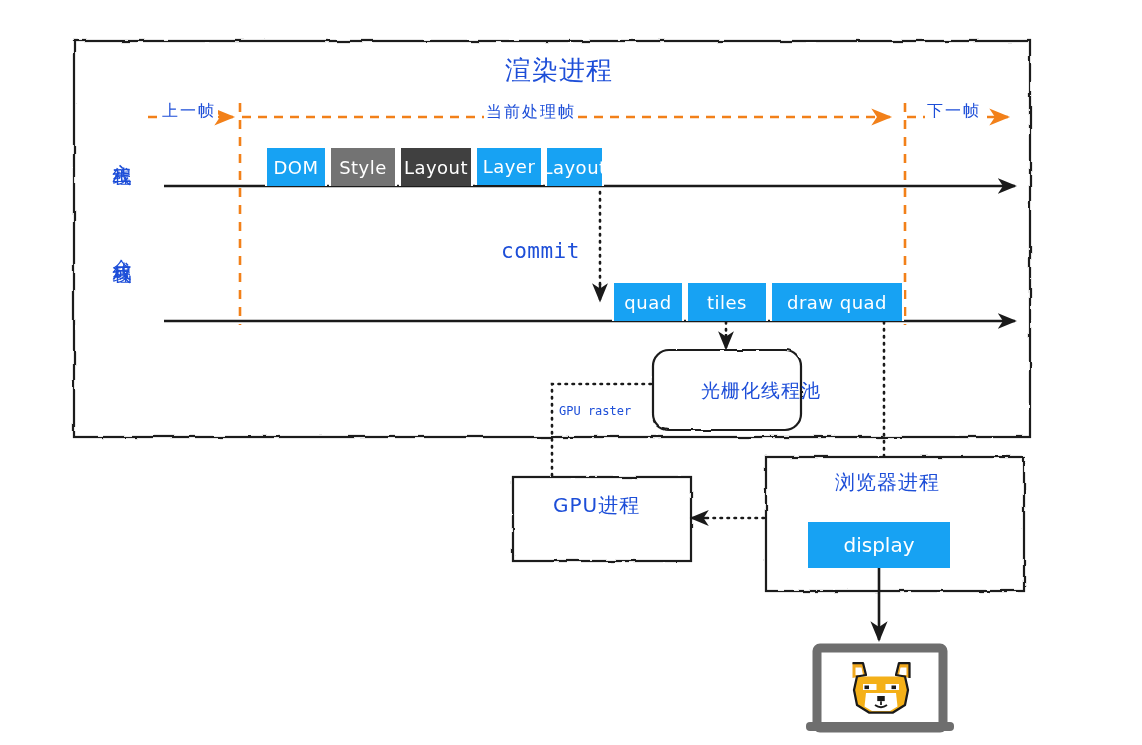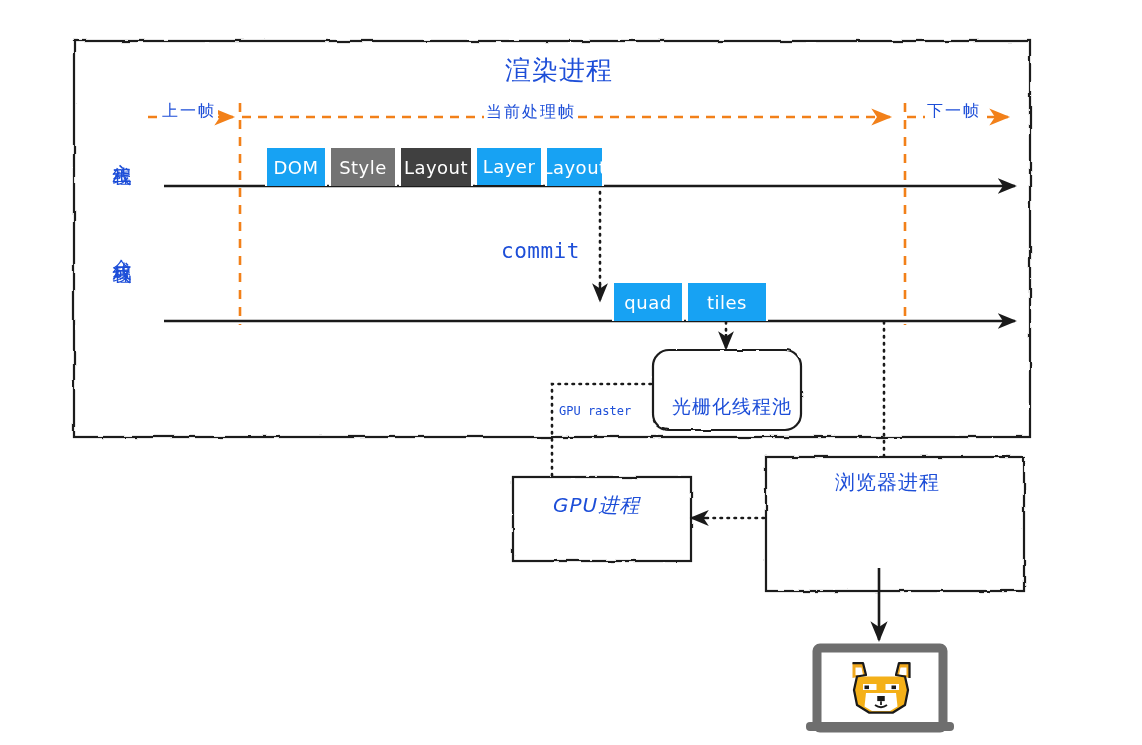--- a/index.html
+++ b/index.html
@@ -239,23 +239,29 @@
   </div>
 
   <div class="lbl mono-lbl" style="left:493px; top:241px;margin-left:8px;">commit</div>
 
   <div class="blue-box" id="ct0" style="top: 283px; height: 38px; left: 612px; width: 72px; background: rgb(23, 162, 243);">
     <span class="box-lbl">quad</span>
   </div>
   <div class="blue-box" id="ct1" style="top: 283px; height: 38px; left: 686px; width: 82px; background: rgb(23, 162, 243);">
     <span class="box-lbl">tiles</span>
   </div>
-
-  <div class="lbl pool-lbl" style="left:672px; top:381px;margin-top:16px;">光栅化线程池</div>
+  <div class="blue-box" id="ct2" style="top: 283px; height: 38px; left: 770px; width: 134px; background: rgb(23, 162, 243);">
+    <span class="box-lbl">draw quad</span>
+  </div>
+
+  <div class="lbl pool-lbl" style="left:701px; top:381px;">光栅化线程池</div>
 
   <div class="lbl small-mono" style="left:557px; top:405px;">GPU raster</div>
 
-  <div class="lbl proc-lbl" style="left:553px; top:495px;font-style:italic;">GPU进程</div>
+  <div class="lbl proc-lbl" style="left:553px; top:495px;">GPU进程</div>
 
   <div class="lbl proc-lbl" style="left:835px; top:472px;">浏览器进程</div>
 
+  <div class="display-box" style="left: 808px; top: 522px; width: 142px; height: 46px; background: rgb(23, 162, 243);">
+    <span>display</span>
+  </div>
 
 </div>
 
 </body></html>

